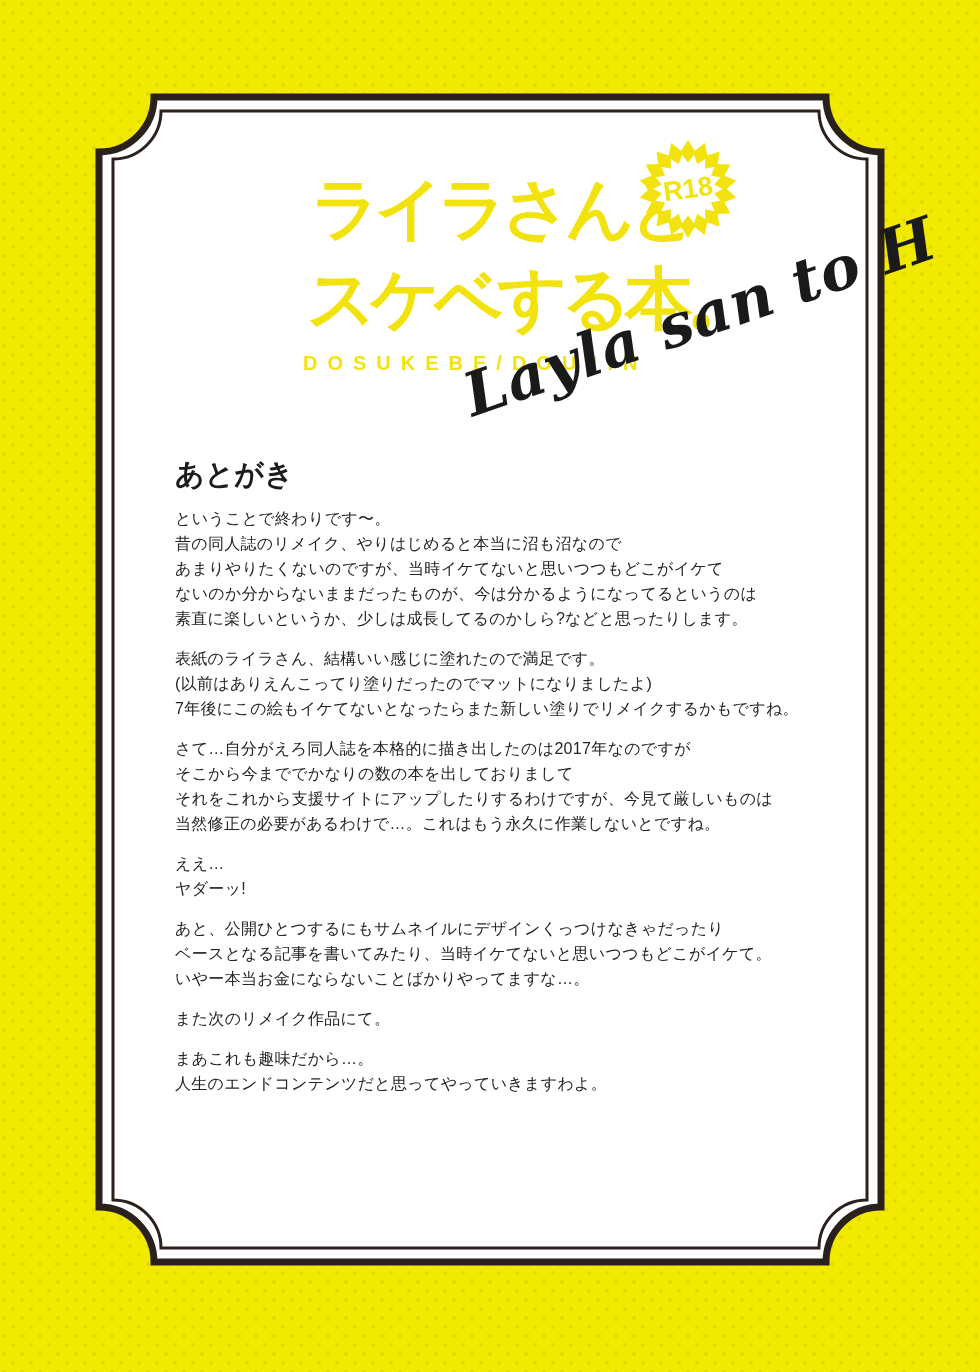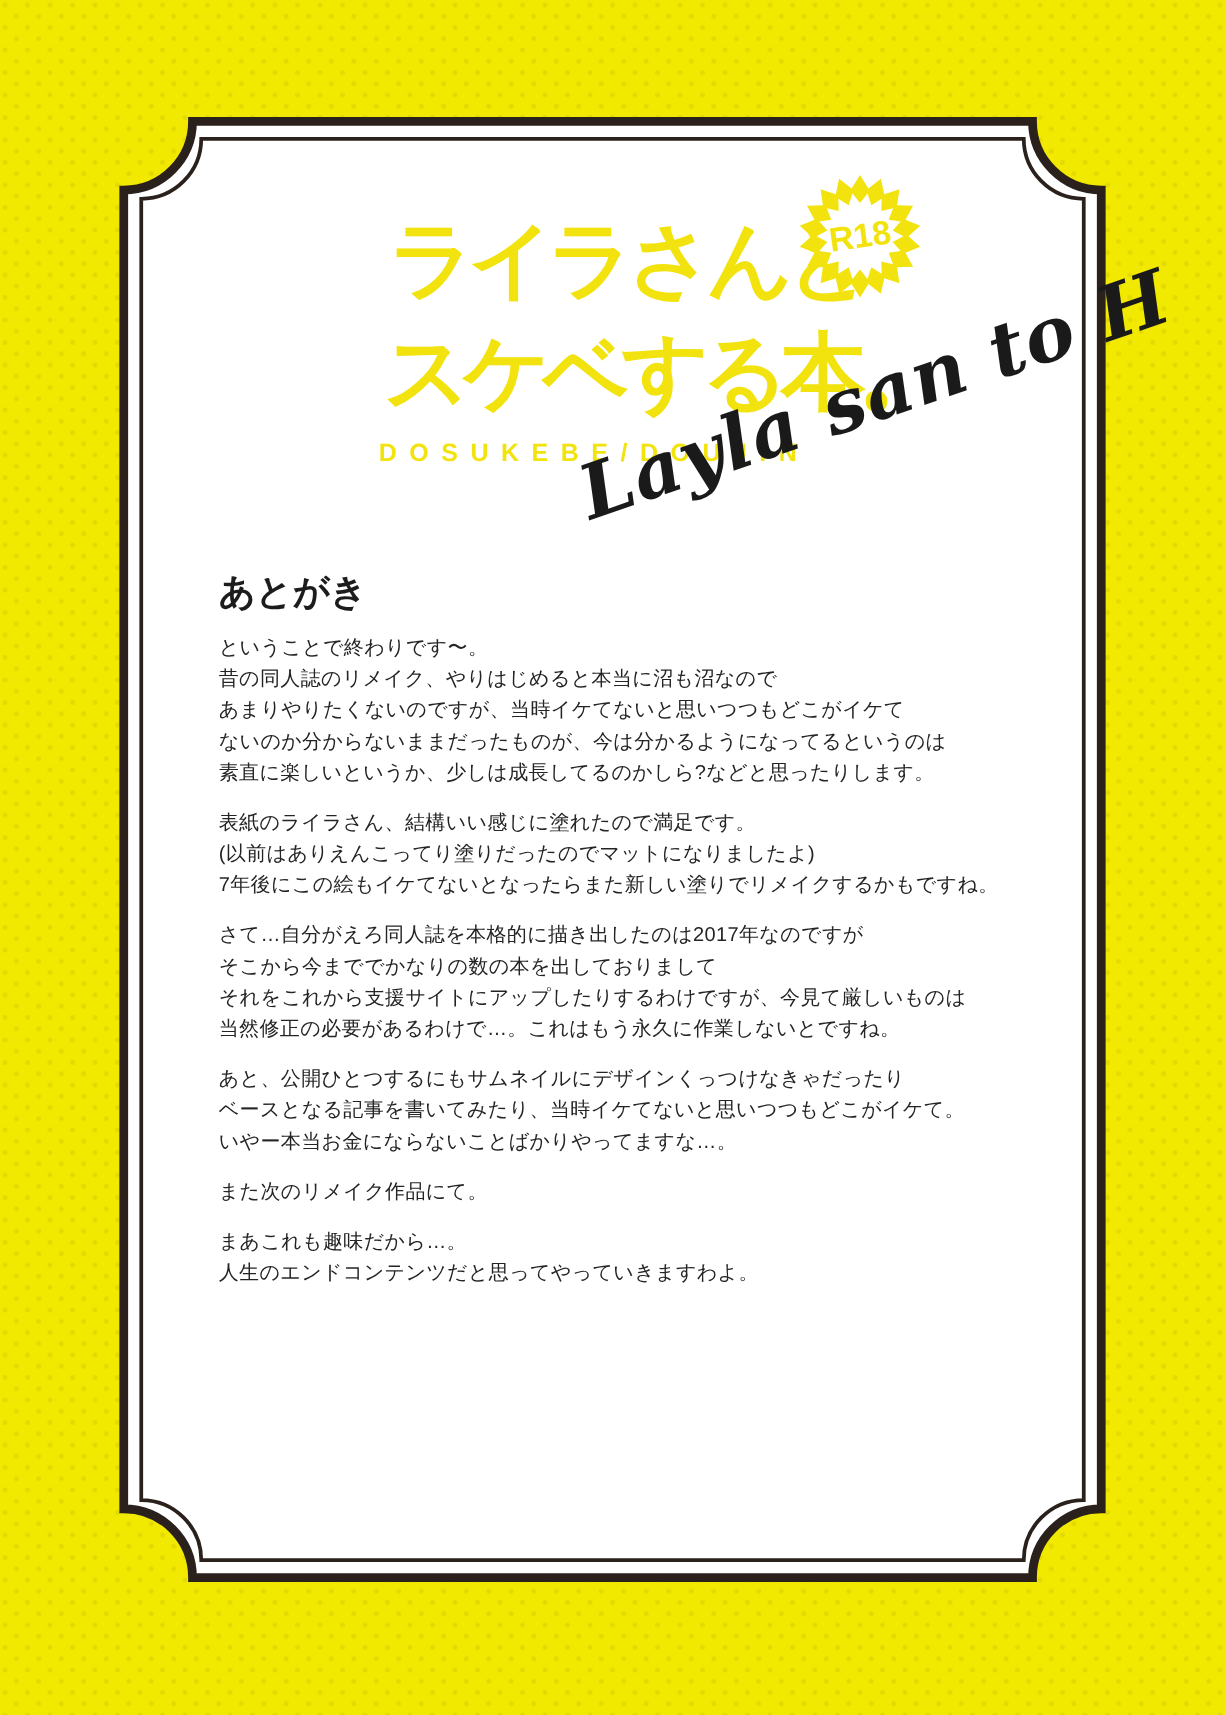--- a/index.html
+++ b/index.html
@@ -96,20 +96,22 @@
 あまりやりたくないのですが、当時イケてないと思いつつもどこがイケて
 ないのか分からないままだったものが、今は分かるようになってるというのは
 素直に楽しいというか、少しは成長してるのかしら?などと思ったりします。</p>
     <p>表紙のライラさん、結構いい感じに塗れたので満足です。
 (以前はありえんこってり塗りだったのでマットになりましたよ)
 7年後にこの絵もイケてないとなったらまた新しい塗りでリメイクするかもですね。</p>
     <p>さて…自分がえろ同人誌を本格的に描き出したのは2017年なのですが
 そこから今まででかなりの数の本を出しておりまして
 それをこれから支援サイトにアップしたりするわけですが、今見て厳しいものは
 当然修正の必要があるわけで…。これはもう永久に作業しないとですね。</p>
+    <p>ええ…
+ヤダーッ!</p>
     <p>あと、公開ひとつするにもサムネイルにデザインくっつけなきゃだったり
 ベースとなる記事を書いてみたり、当時イケてないと思いつつもどこがイケて。
 いやー本当お金にならないことばかりやってますな…。</p>
     <p>また次のリメイク作品にて。</p>
     <p>まあこれも趣味だから…。
 人生のエンドコンテンツだと思ってやっていきますわよ。</p>
   </section>
 
 </div>
 

